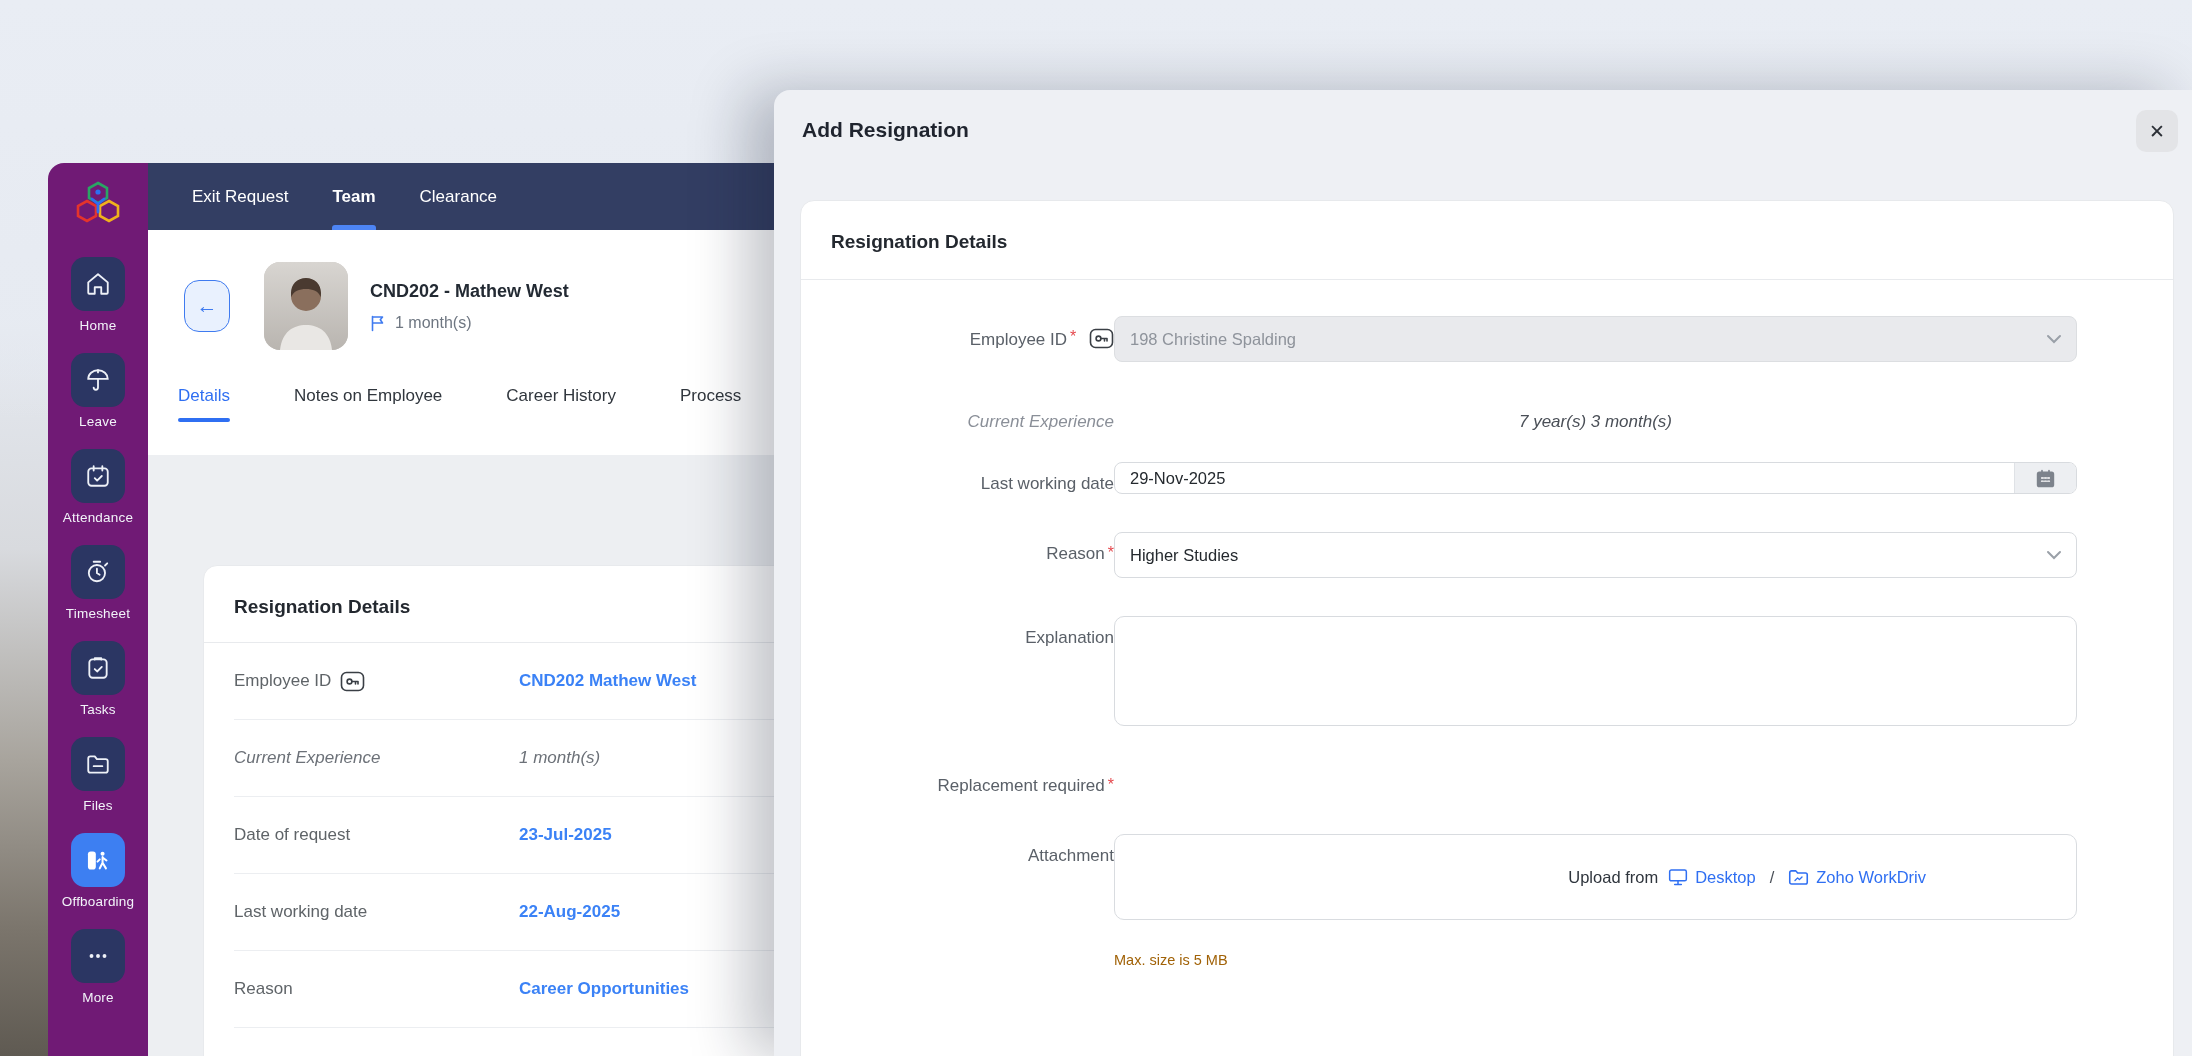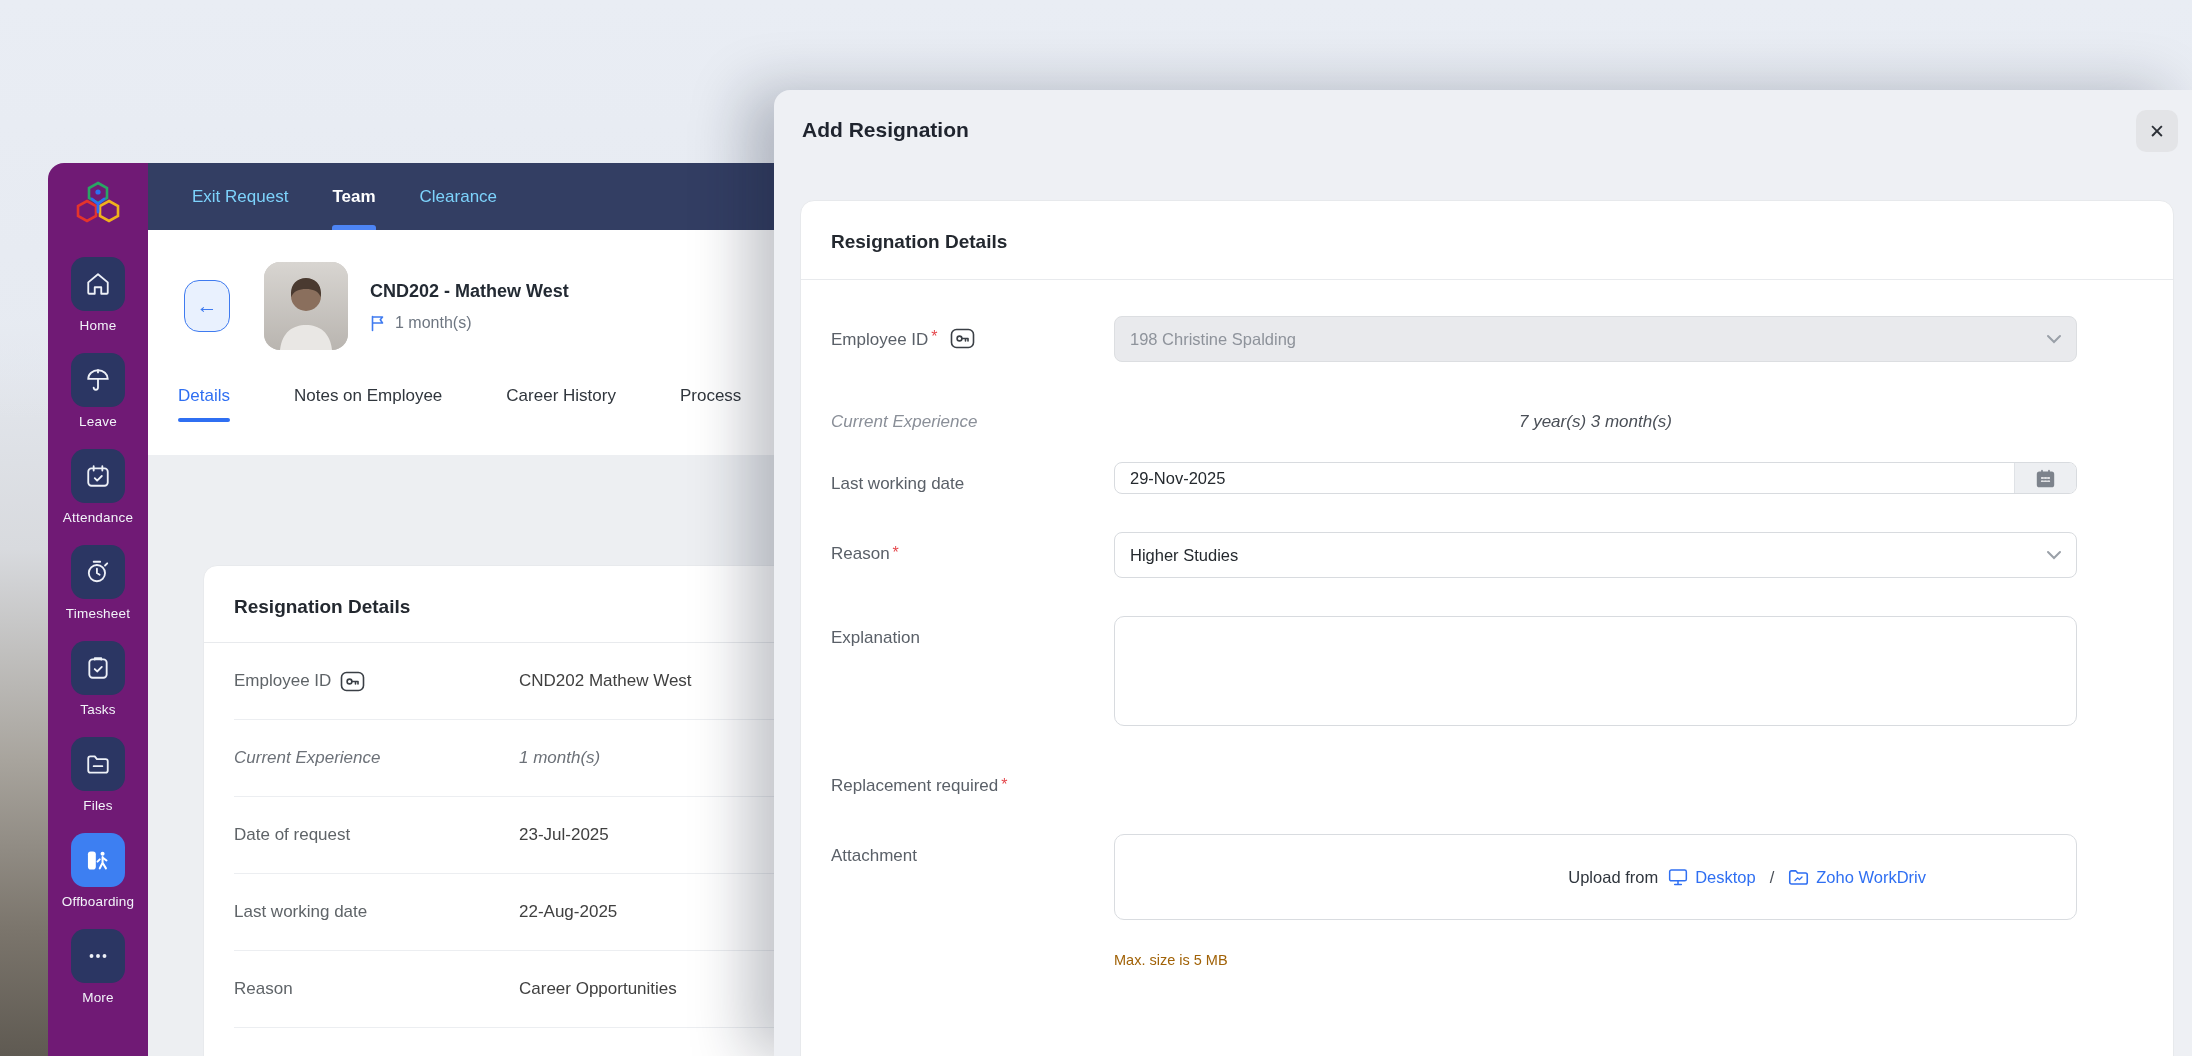--- a/index.html
+++ b/index.html
@@ -17,21 +17,21 @@
     background:#701a75; border-radius:16px 0 0 0; display:flex; flex-direction:column; align-items:center; z-index:2; }
   .logo { margin:16px 0 10px 0; width:48px; height:48px; }
   .side-item { display:flex; flex-direction:column; align-items:center; margin-top:20px; cursor:pointer; }
   .side-tile { width:54px; height:54px; border-radius:14px; background:#2b3663;
     display:flex; align-items:center; justify-content:center; }
   .side-tile.active { background:#3d7ff2; }
   .side-label { color:#f2f4f9; font-size:13.5px; margin-top:7px; letter-spacing:.2px; }
 
   .navbar { position:absolute; left:148px; top:163px; right:0; height:67px; background:#333e63;
     display:flex; align-items:center; z-index:1; }
-  .nav-tab { color:#7dd3fc; font-size:17px; margin-left:44px; position:relative; height:67px;
+  .nav-tab { color:#ffffff; font-size:17px; margin-left:44px; position:relative; height:67px;
     display:flex; align-items:center; cursor:pointer; }
   .nav-tab.active { font-weight:700; color:#ffffff; }
   .nav-tab.active::after { content:""; position:absolute; left:0; right:0; bottom:0; height:5px;
     background:#4d84f4; border-radius:3px 3px 0 0; }
 
   .content { position:absolute; left:148px; top:230px; right:0; bottom:0; background:#ffffff; z-index:1; }
 
   
   .emp-header { display:flex; align-items:center; padding:32px 0 0 36px; }
   .back-btn { width:46px; height:52px; border:1.6px solid #3f7bf0; background:#e9f1fe; border-radius:15px;
@@ -50,38 +50,38 @@
     background:#2f6ff2; border-radius:3px; }
 
   
   .gray-area { position:absolute; top:225px; left:0; right:0; bottom:0; background:#edeff2; }
   .bg-card { position:absolute; left:55px; top:110px; width:900px; bottom:-20px;
     background:#ffffff; border:1px solid #e8eaed; border-radius:14px; }
   .bg-card-title { font-size:19px; font-weight:700; color:#23282f; padding:30px 0 24px 30px; }
   .bg-divider { height:1px; background:#e8eaed; }
   .bg-row { display:flex; align-items:center; height:77px; margin:0 30px; border-bottom:1px solid #eceef1; }
   .bg-row-label { width:285px; color:#5f6468; font-size:17px; display:flex; align-items:center; gap:9px; }
-  .bg-row-value { color:#404040; font-size:17px; font-weight:400; }
+  .bg-row-value { color:#3b82f6; font-size:17px; font-weight:700; }
   .bg-row.italic .bg-row-label, .bg-row.italic .bg-row-value { font-style:italic; font-weight:400; color:#6c7178; }
 
   
   .modal { position:absolute; left:774px; top:90px; right:0; bottom:0; background:#eef0f4;
     border-radius:16px 0 0 0; box-shadow:-28px 0 56px rgba(15,23,42,.25); z-index:10; }
   .modal-title { font-size:21px; font-weight:700; color:#1f242e; padding:28px 0 0 28px; }
   .modal-close { position:absolute; top:20px; right:14px; width:42px; height:42px; border-radius:10px;
     background:#e3e4e7; display:flex; align-items:center; justify-content:center;
     font-size:19px; color:#2b2f36; cursor:pointer; }
   .modal-card { position:absolute; left:26px; top:110px; right:18px; bottom:-16px;
     background:#ffffff; border:1px solid #e7e9ec; border-radius:14px; }
   .modal-card-title { font-size:19px; font-weight:700; color:#23282f; padding:30px 0 26px 30px; }
   .modal-card-divider { height:1px; background:#e8eaed; }
 
   .form { padding:36px 30px 0 30px; }
   .form-row { display:flex; margin-bottom:38px; }
-  .form-label { width:283px; flex:none; padding-top:12px; color:#5a6068; font-size:17px; }
+  .form-label { width:283px; flex:none; padding-top:12px; color:#5a6068; font-size:17px;text-align:right; }
   .form-label.italic { font-style:italic; color:#8a8f98; }
   .req { color:#e5484d; margin-left:3px; font-size:16px; vertical-align:top; }
   .field-wrap { flex:1; max-width:963px; position:relative; }
 
   .field { height:46px; border:1px solid #d8dbdf; border-radius:8px; background:#fff;
     display:flex; align-items:center; padding:0 44px 0 15px; font-size:16.5px; color:#24292e; cursor:pointer; }
   .field.disabled { background:#e9eaed; border-color:#dcdee1; color:#8e939b; cursor:default; }
   .chevron { position:absolute; right:15px; top:50%; transform:translateY(-50%); pointer-events:none; }
 
   .date-field { display:flex; height:32px; border:1px solid #d8dbdf; border-radius:8px; overflow:hidden; background:#fff; }

